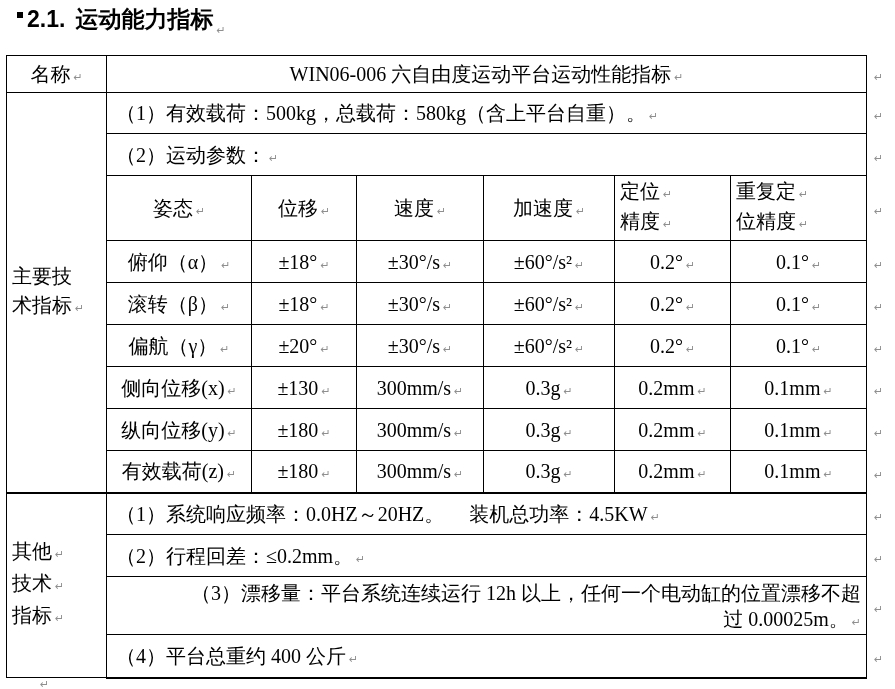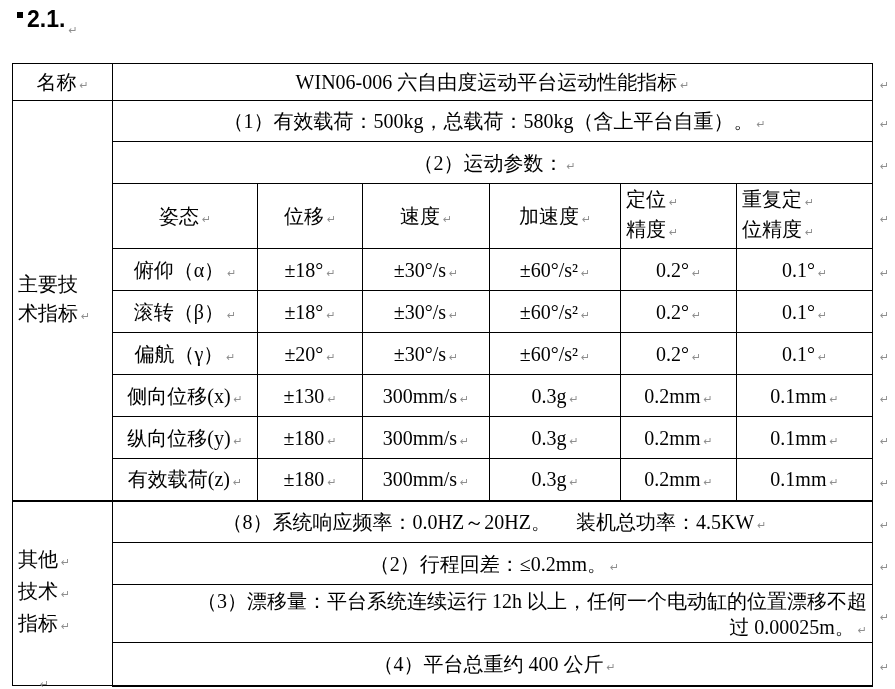--- a/index.html
+++ b/index.html
@@ -15,48 +15,49 @@
   }
   .bullet { width:6px; height:6px; background:#000; margin-top:10px; margin-right:4px; flex:0 0 auto; }
   .h-title { margin-left:10px; }
   .pm {
     color:#8f8f8f; font-size:11px; font-weight:normal;
     font-family:"DejaVu Sans", sans-serif; margin-left:3px;
   }
   .h-pm { margin-top:12px; }
 
   table.spec {
-    position:absolute; left:12px; top:55px; width:877px;
+    position:absolute; left:6px; top:55px; width:877px;
     border-collapse:collapse; table-layout:fixed;
-    font-size:20px; line-height:1.3;margin-top:8px;
+    font-size:20px; line-height:1.3;
   }
   .spec td { border:1px solid #000; padding:2px 5px; vertical-align:middle; }
   .spec td.out { border:0; padding:0 0 0 4px; }
   .spec td.center { text-align:center; }
-  .spec td.item { text-align:center; padding-left:9px; white-space:pre-wrap; }
+  .spec td.item { text-align:left; padding-left:9px; white-space:pre-wrap; }
   .spec td.hang {
     text-align:right; padding-left:37px; text-indent:-28px; white-space:pre-wrap;
   }
   .spec .lines div { line-height:27px; text-align:left; }
   .spec td.lbl { text-align:center; }
   .spec td.lbl .lines div { line-height:29px; }
   .spec tr.sec-div td { border-top-width:2px; }
   .spec tr.last td { border-bottom-width:2px; }
   .spec tr.sec-div td.out, .spec tr.last td.out { border:0; }
   .below-mark { position:absolute; left:40px; top:678px; font-size:11px; color:#8f8f8f;
     font-family:"DejaVu Sans", sans-serif; }
 </style>
 </head>
 <body>
 
 <div class="page">
 
   <div class="heading">
     <span class="bullet"></span>
     <span>2.1.</span>
+    <span class="h-title">运动能力指标</span>
     <span class="pm h-pm">↵</span>
   </div>
 
   <table class="spec">
     <colgroup>
       <col style="width:100px">
         <col style="width:145px">
         <col style="width:105px">
       <col style="width:127px">
         <col style="width:131px">
@@ -169,21 +170,21 @@
     </tr>
 
     <tr style="height:42px" class="sec-div">
       <td class="lbl" rowspan="4">
         <div class="lines">
           <div><span>其他</span><span class="pm">↵</span></div>
           <div><span>技术</span><span class="pm">↵</span></div>
           <div><span>指标</span><span class="pm">↵</span></div>
         </div>
       </td>
-      <td class="item" colspan="6"><span>（8）系统响应频率：0.0HZ～20HZ。     装机总功率：4.5KW</span><span class="pm">↵</span></td>
+      <td class="item" colspan="6"><span>（1）系统响应频率：0.0HZ～20HZ。     装机总功率：4.5KW</span><span class="pm">↵</span></td>
       <td class="out"><span class="pm">↵</span></td>
     </tr>
 
     <tr style="height:42px">
       <td class="item" colspan="6"><span>（2）行程回差：≤0.2mm。</span><span class="pm">↵</span></td>
       <td class="out"><span class="pm">↵</span></td>
     </tr>
 
     <tr style="height:58px">
       <td class="hang" colspan="6"><span>（3）漂移量：平台系统连续运行 12h 以上，任何一个电动缸的位置漂移不超

